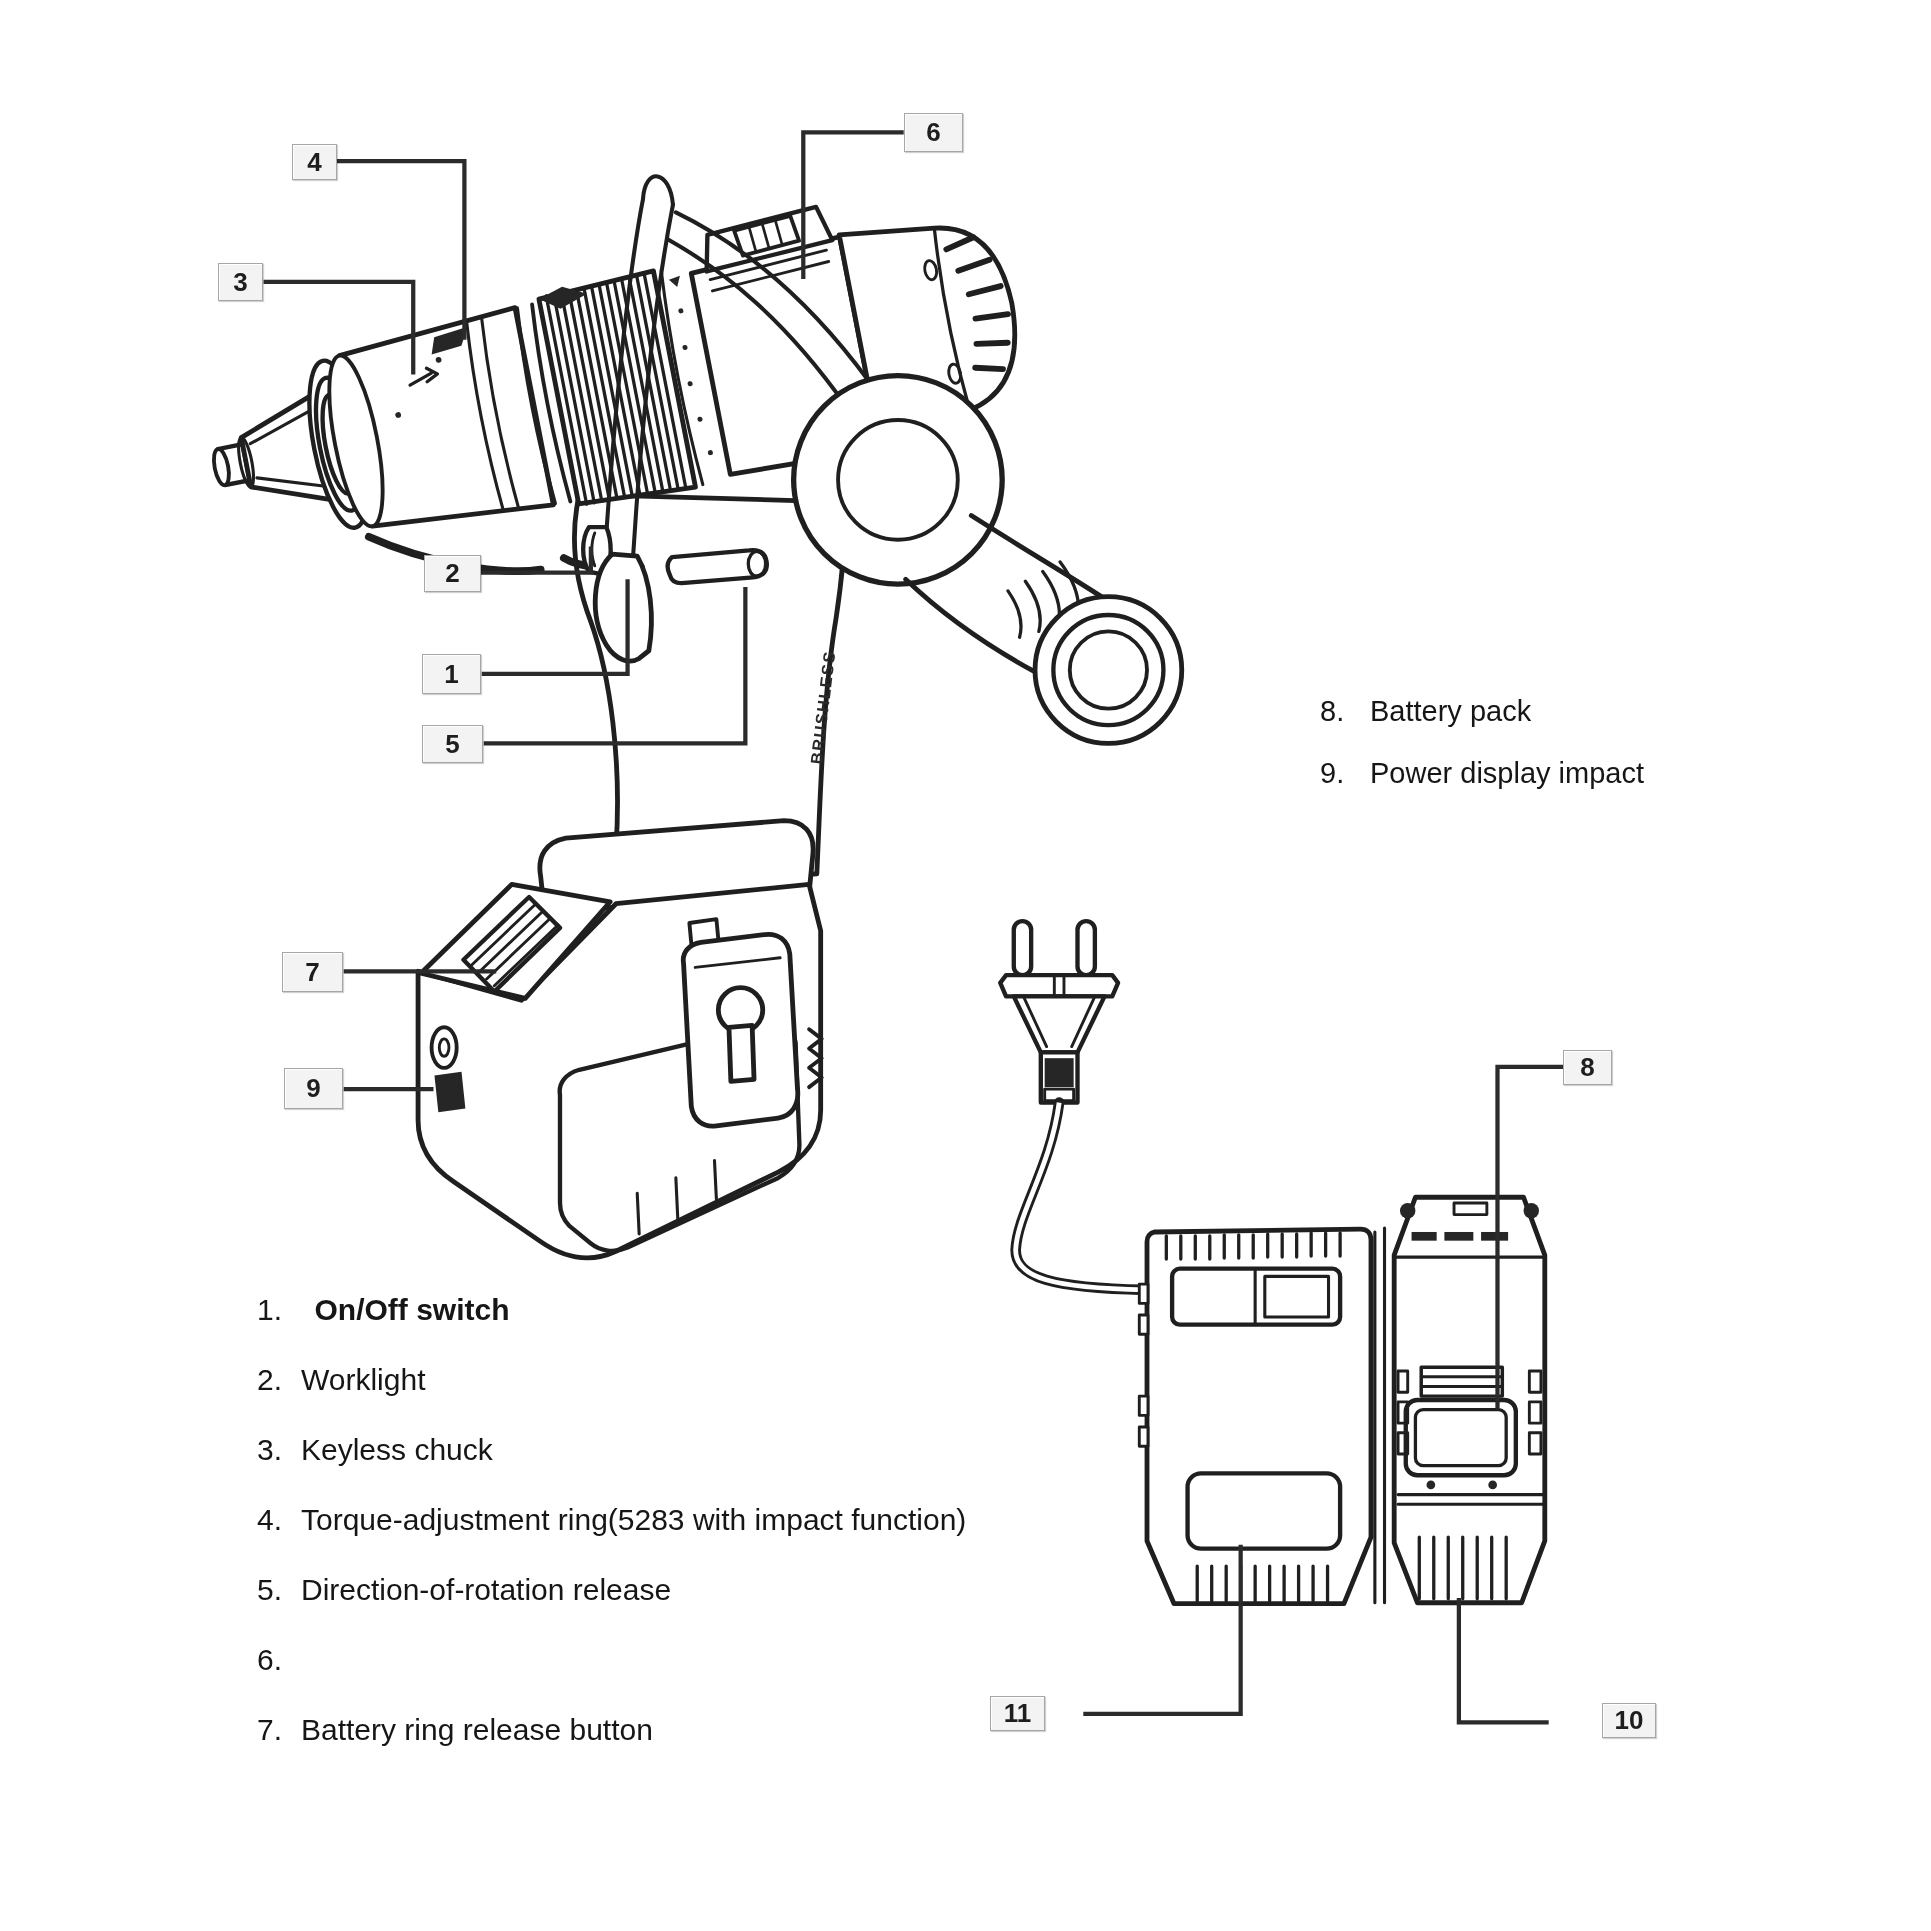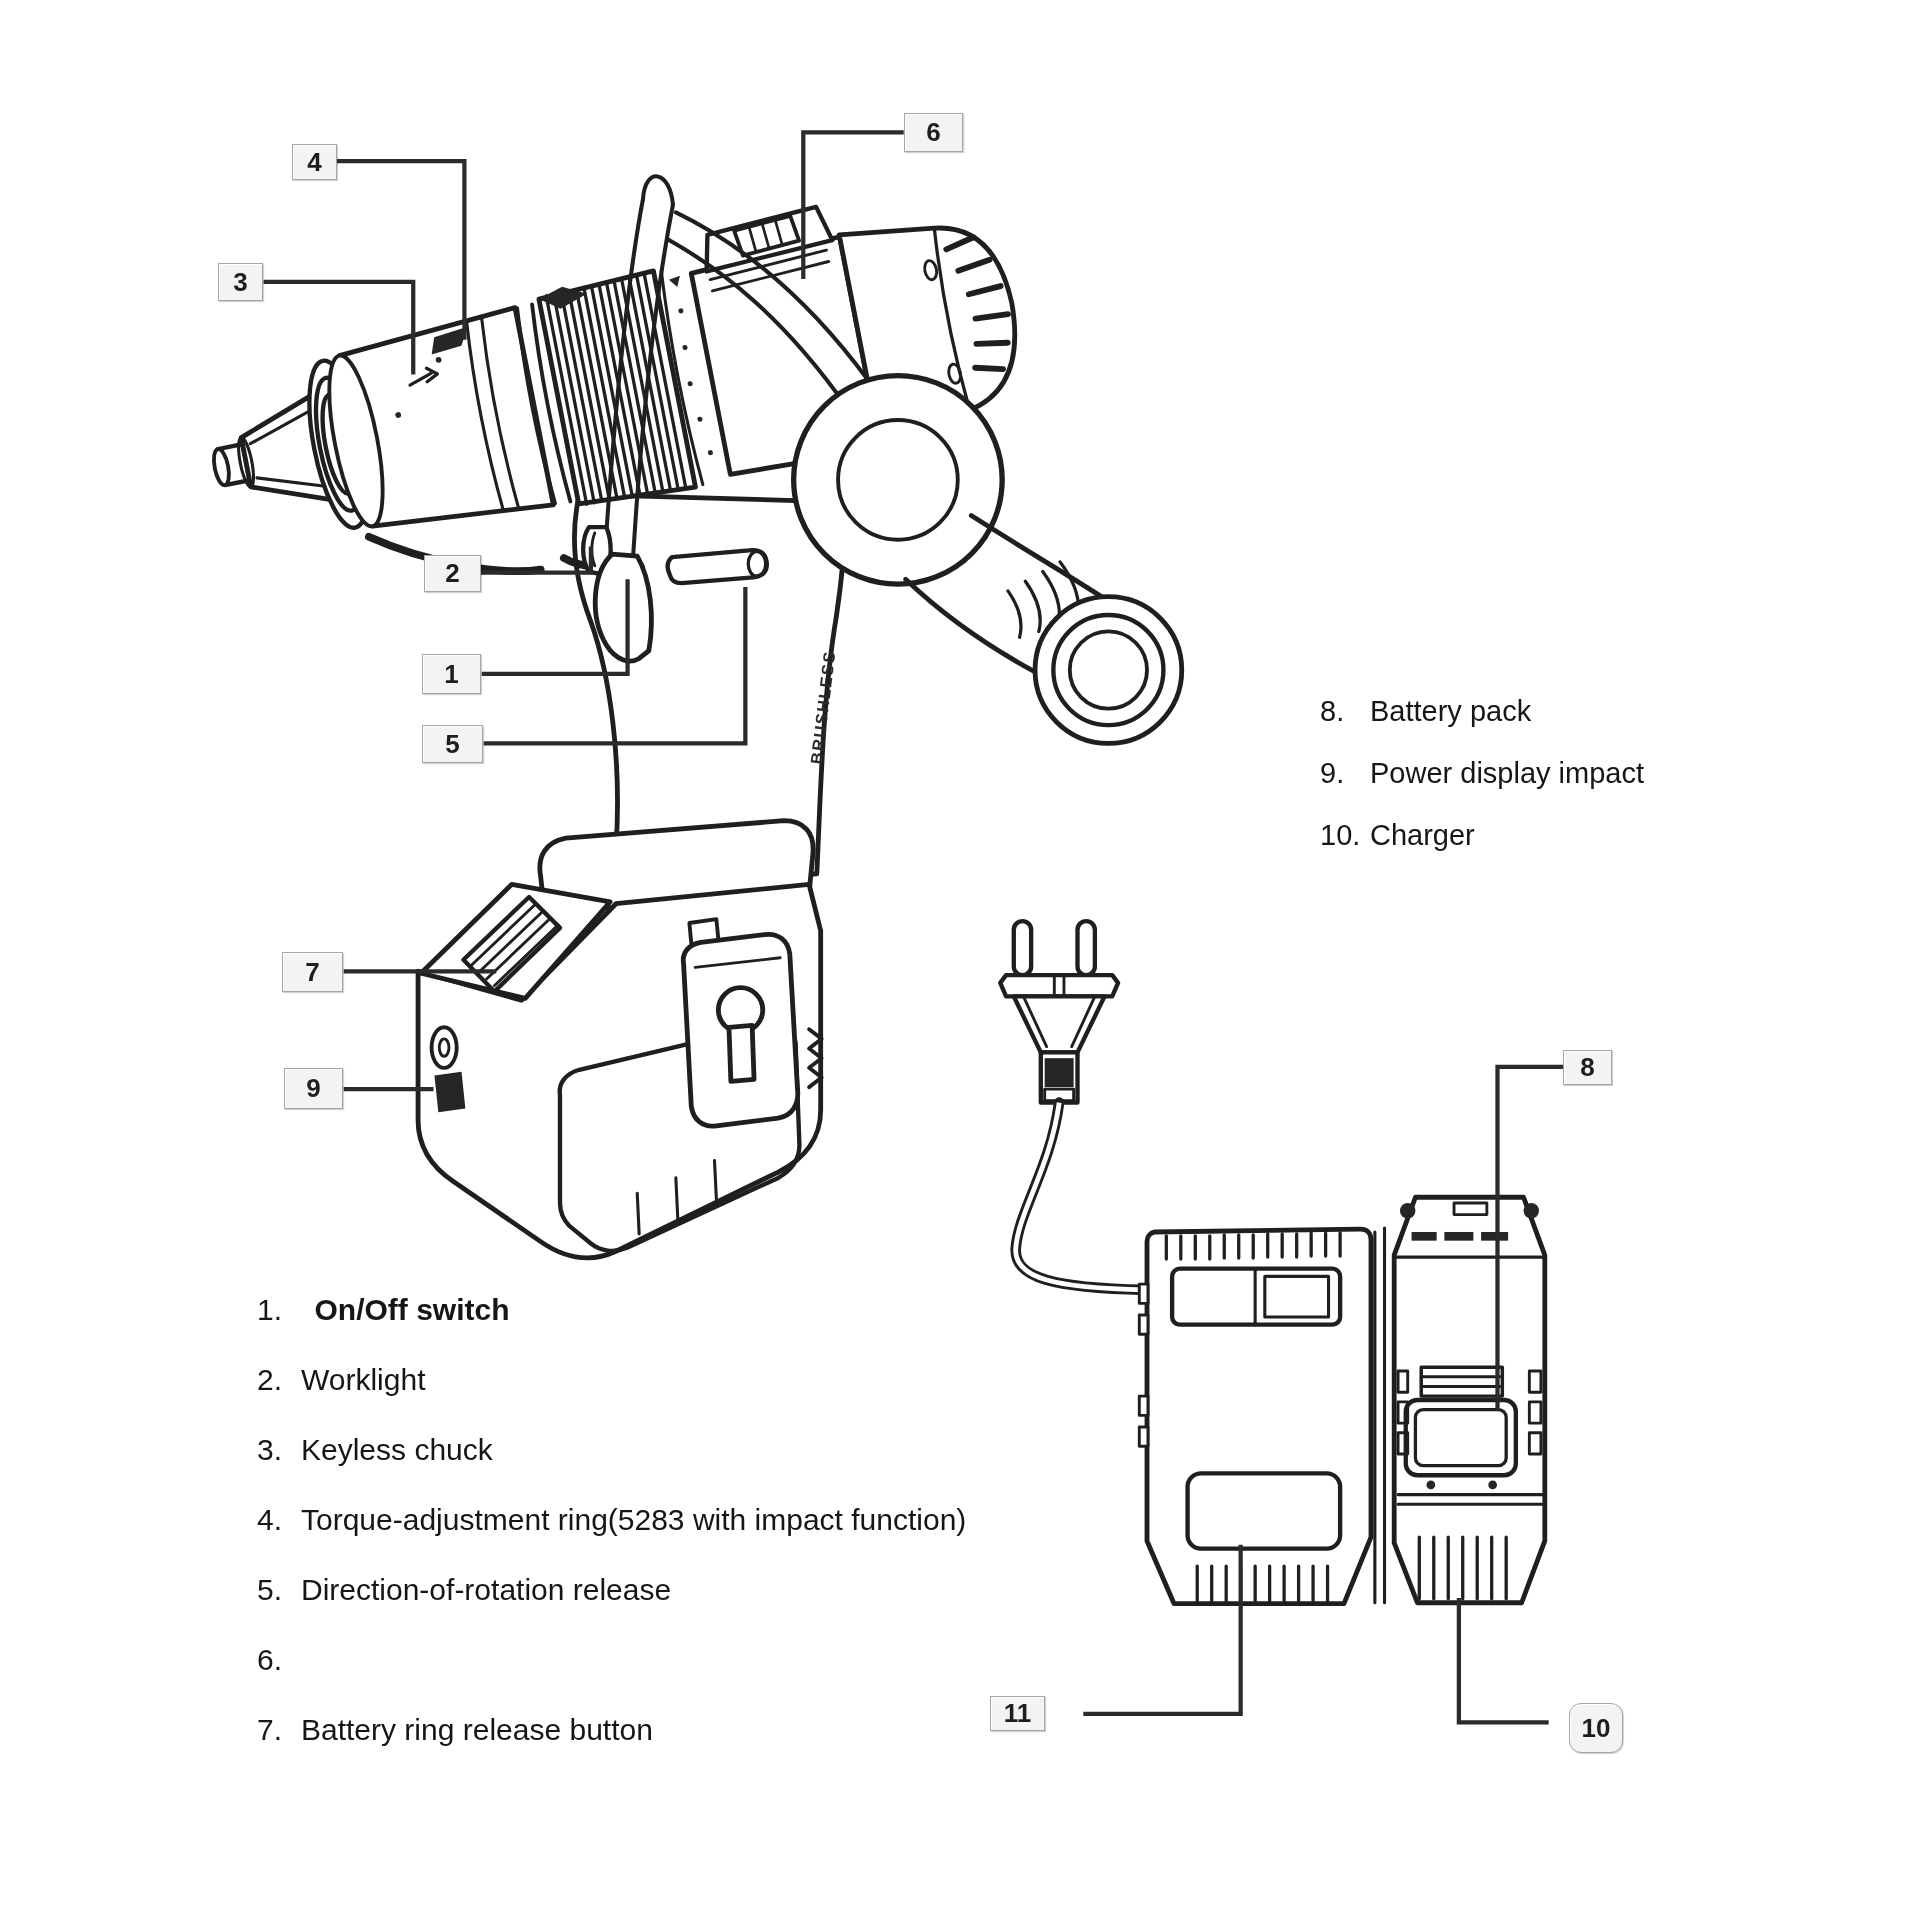--- a/index.html
+++ b/index.html
@@ -265,37 +265,33 @@
     </div>
   <div class="callout" style="left:284px;top:1068px;width:59px;height:41px;">
       <span>9</span>
     </div>
   <div class="callout" style="left:1563px;top:1050px;width:49px;height:35px;">
       <span>8</span>
     </div>
   <div class="callout" style="left:990px;top:1696px;width:55px;height:35px;">
       <span>11</span>
     </div>
-  <div class="callout" style="left:1569px;top:1703px;width:54px;height:50px;border-radius:12px;">
+  <div class="callout" style="left:1602px;top:1703px;width:54px;height:35px;">
       <span>10</span>
     </div>
 
   <div class="plist right-list" style="left:1320px;top:693px;width:541px;">
     <div class="row">
       <span class="num">8.</span>
       <span class="lbl">Battery pack</span>
     </div>
     <div class="row">
       <span class="num">9.</span>
       <span class="lbl">Power display impact</span>
     </div>
-    <div class="row">
-      <span class="num">10.</span>
-      <span class="lbl">Charger</span>
-    </div>
   </div>
 
   <div class="plist left-list" style="left:257px;top:1290px;">
     <div class="row">
       <span class="num">1.</span>
       <span class="lbl">On/Off switch</span>
     </div>
     <div class="row">
       <span class="num">2.</span>
       <span class="lbl">Worklight</span>

